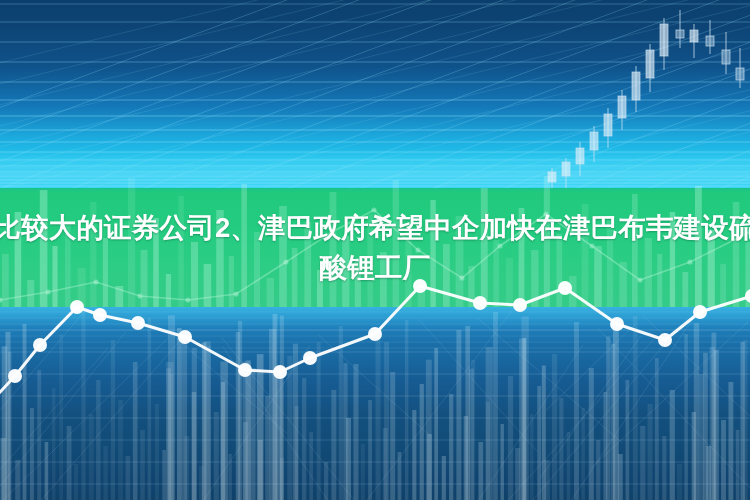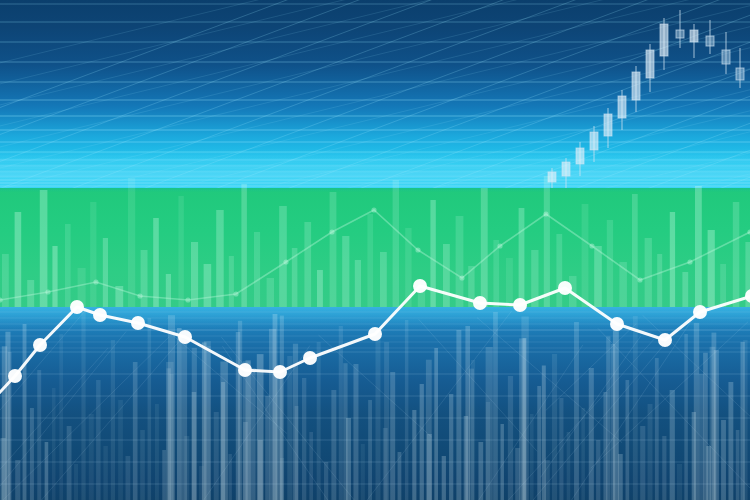--- a/index.html
+++ b/index.html
@@ -483,14 +483,18 @@
       <circle cx="420" cy="286" r="7" fill="#ffffff" fill-opacity="0.97"></circle>
       <circle cx="480" cy="303" r="7" fill="#ffffff" fill-opacity="0.97"></circle>
       <circle cx="520" cy="305" r="7" fill="#ffffff" fill-opacity="0.97"></circle>
       <circle cx="565" cy="288" r="7" fill="#ffffff" fill-opacity="0.97"></circle>
       <circle cx="617" cy="324" r="7" fill="#ffffff" fill-opacity="0.97"></circle>
       <circle cx="665" cy="340" r="7" fill="#ffffff" fill-opacity="0.97"></circle>
       <circle cx="700" cy="312" r="7" fill="#ffffff" fill-opacity="0.97"></circle>
       <circle cx="752" cy="296" r="7" fill="#ffffff" fill-opacity="0.97"></circle>
     </svg>
 
+  <div id="title-wrap">
+    <div class="title-line l1">比较大的证券公司2、津巴政府希望中企加快在津巴布韦建设硫</div>
+    <div class="title-line l2">酸锂工厂</div>
+  </div>
 
 </div>
 
 </body></html>

